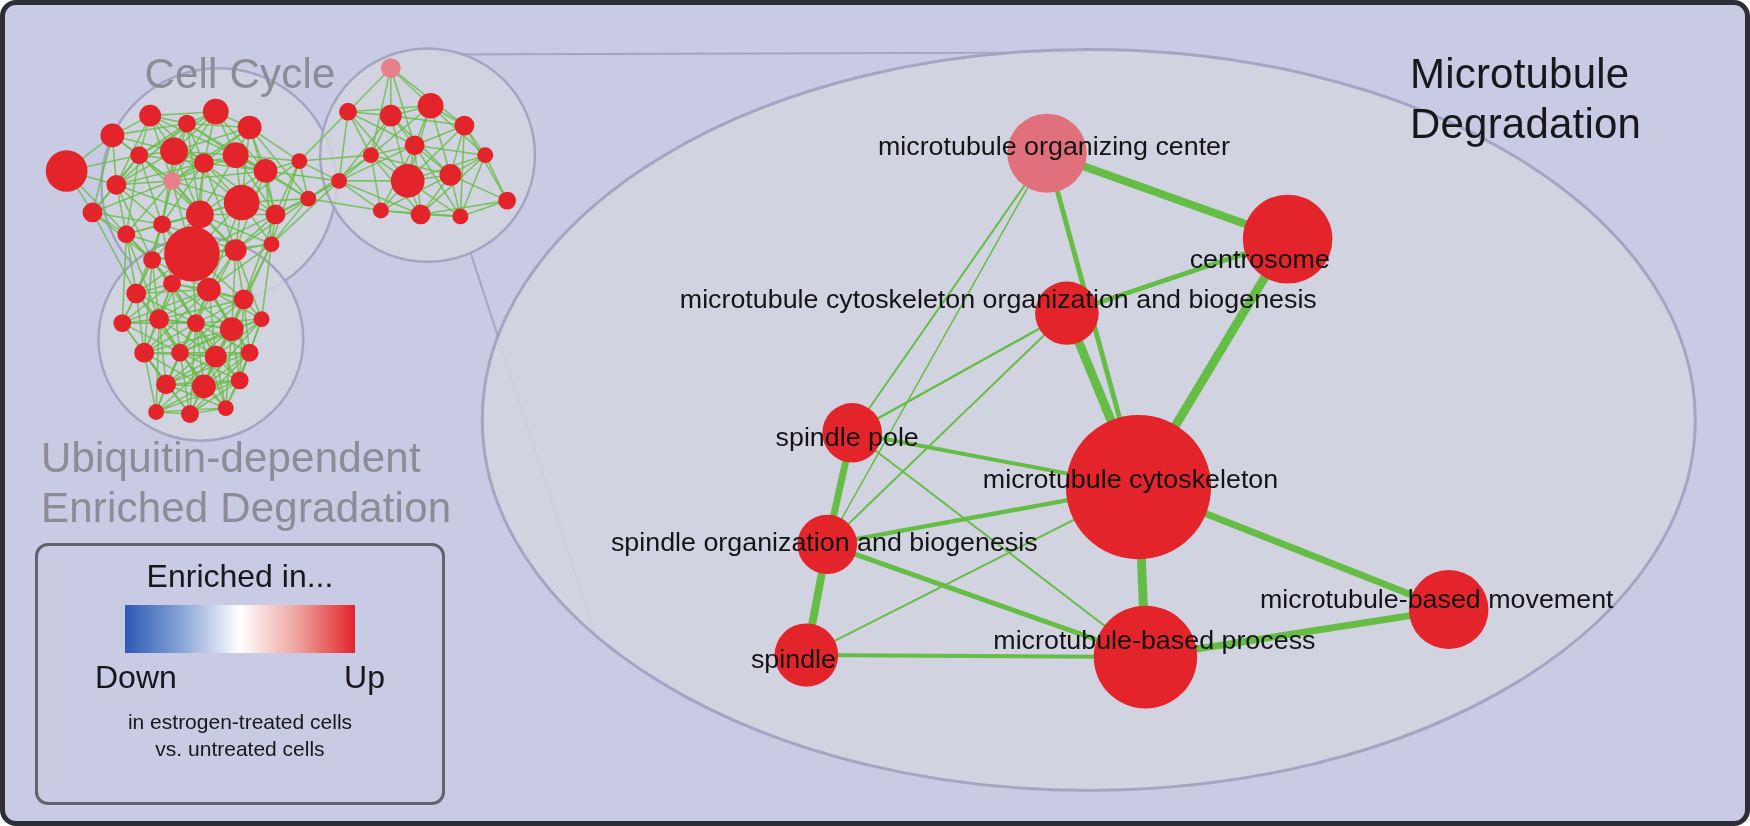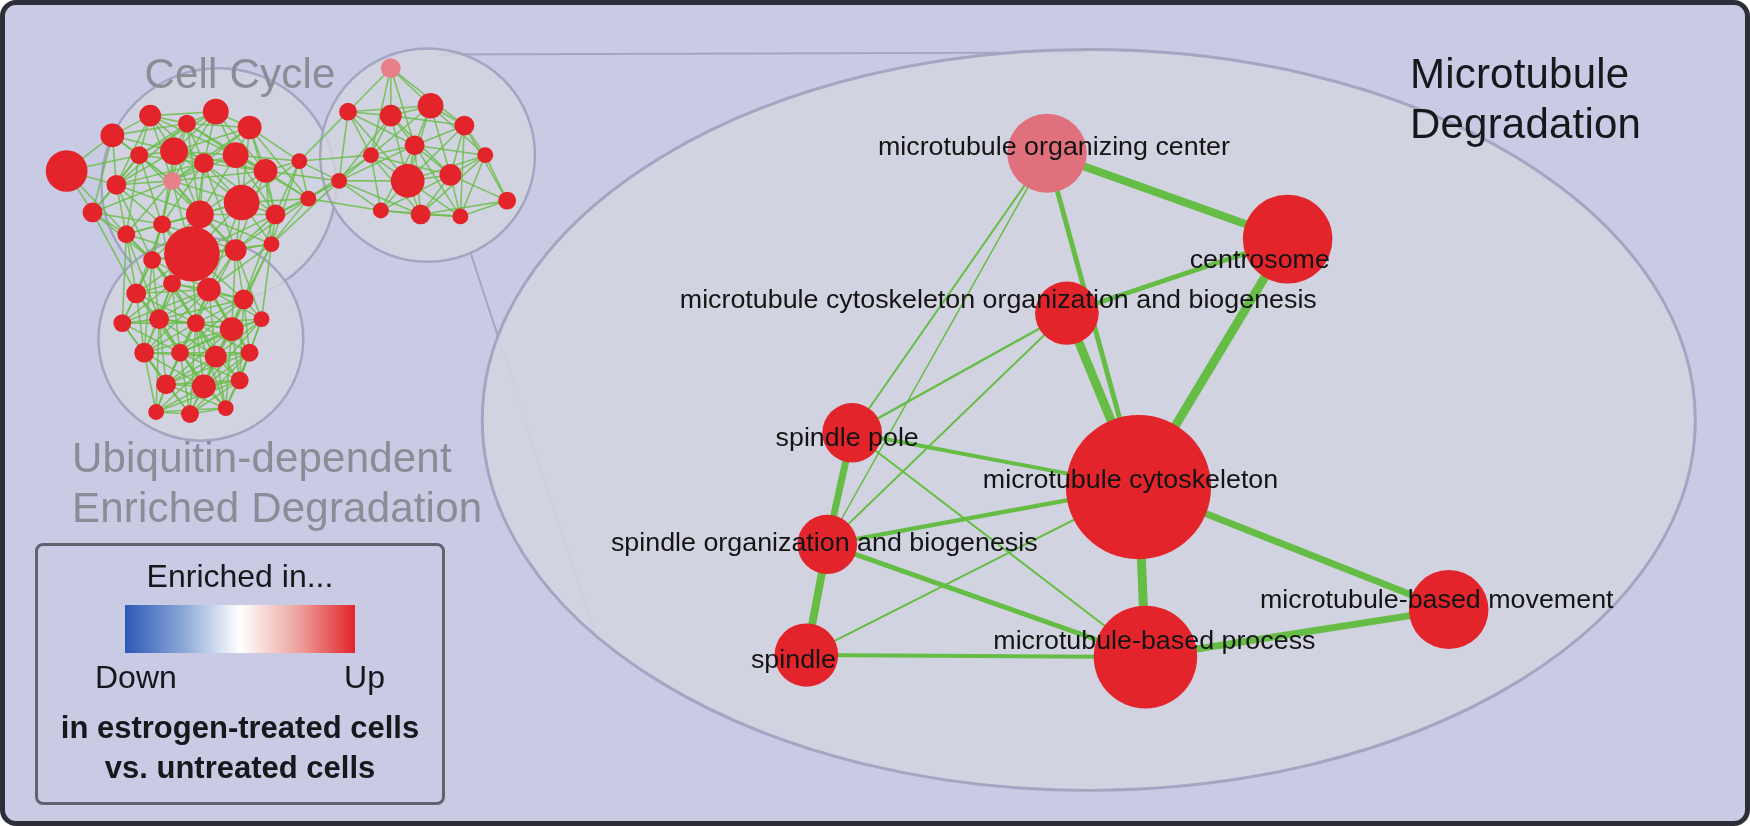--- a/index.html
+++ b/index.html
@@ -34,37 +34,36 @@
   .cc-title {
     left: 115px;
     top: 44px;
     width: 240px;
     text-align: center;
   }
   .ub-title {
     left: 36px;
     top: 428px;
     text-align: left;
-    margin-left: 31px;
   }
   .mt-title {
     left: 1405px;
     top: 44px;
     width: 290px;
     color: #17171c;
   }
   .legend {
     position: absolute;
     left: 30px;
     top: 538px;
     width: 410px;
     height: 262px;
     box-sizing: border-box;
     border: 3px solid #62626e;
-    border-radius: 8px;
+    border-radius: 13px;
     padding-top: 12px;
     text-align: center;
     color: #17171c;
   }
   .legend-title {
     font-size: 32px;
     margin-bottom: 10px;
   }
   .legend-gradient {
     width: 230px;
@@ -73,23 +72,22 @@
   }
   .legend-ends {
     width: 290px;
     margin: 6px auto 12px auto;
     display: flex;
     justify-content: space-between;
     font-size: 32px;
   }
   .legend-caption {
     margin-top: 10px;
-    font-size: 31px;
+    font-size: 21px;
     line-height: 1.3;
-    font-weight: bold;
   }
 </style>
 </head>
 <body>
 
 <div class="canvas">
 
   <svg id="network-svg" class="svg-layer" viewBox="0 0 1750 826" preserveAspectRatio="none">
       <line x1="438" y1="50" x2="1085" y2="48" stroke="#a3a5c2" stroke-width="2"></line>
       <line x1="468" y1="250" x2="594" y2="638" stroke="#a3a5c2" stroke-width="2"></line>

